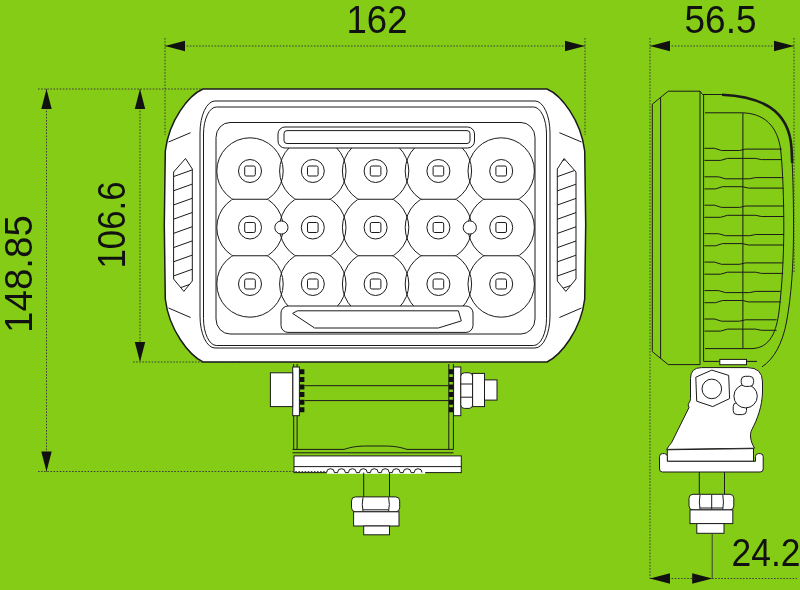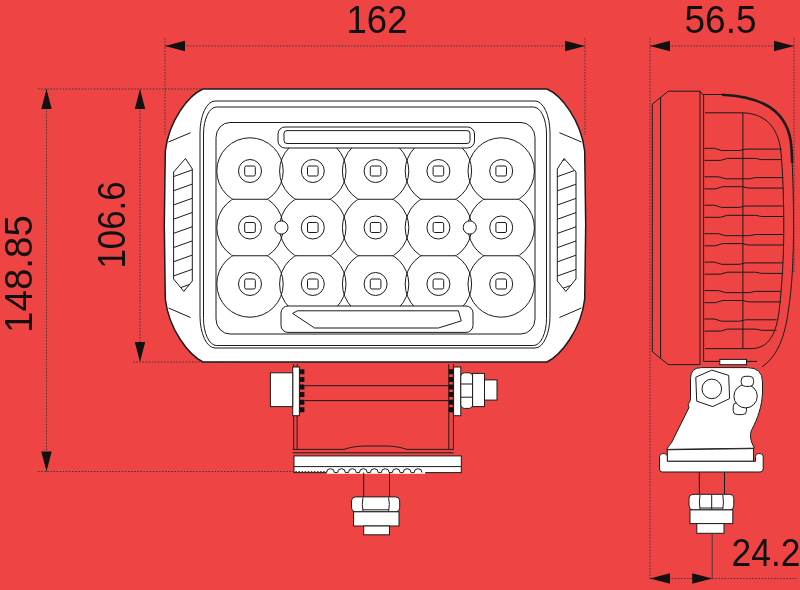--- a/index.html
+++ b/index.html
@@ -1,16 +1,16 @@
 <!DOCTYPE html>
 <html><head>
 <meta charset="utf-8">
 <style>
   html,body { margin:0; padding:0; background:#fff; }
-  #page { width:800px; height:590px; background:#ef4444; overflow:hidden; }
+  #page { width:800px; height:590px; background:#84cc16; overflow:hidden; }
 </style>
 </head>
 <body>
 <div id="page">
 <svg width="800" height="590" viewBox="0 0 800 590" shape-rendering="geometricPrecision">
 <path d="M203,89 H547 C561,95 581,120 584.7,151 L585.7,225 L584.7,299 C581,330 561,355 547,362 H203 C189,355 169,330 165.3,299 L164.3,225 L165.3,151 C169,120 189,95 203,89 Z" fill="#fff" stroke="#1b1b1b" stroke-width="1.5"></path>
       <rect x="200" y="101" width="350" height="247" rx="15" ry="32" fill="none" stroke="#1b1b1b" stroke-width="1"></rect>
       <rect x="203.5" y="107" width="343" height="238.5" rx="13" ry="27" fill="none" stroke="#1b1b1b" stroke-width="1"></rect>
       <rect x="216" y="122.5" width="319" height="211.5" rx="14" ry="15" fill="none" stroke="#1b1b1b" stroke-width="1"></rect>
       <clipPath id="lt">

